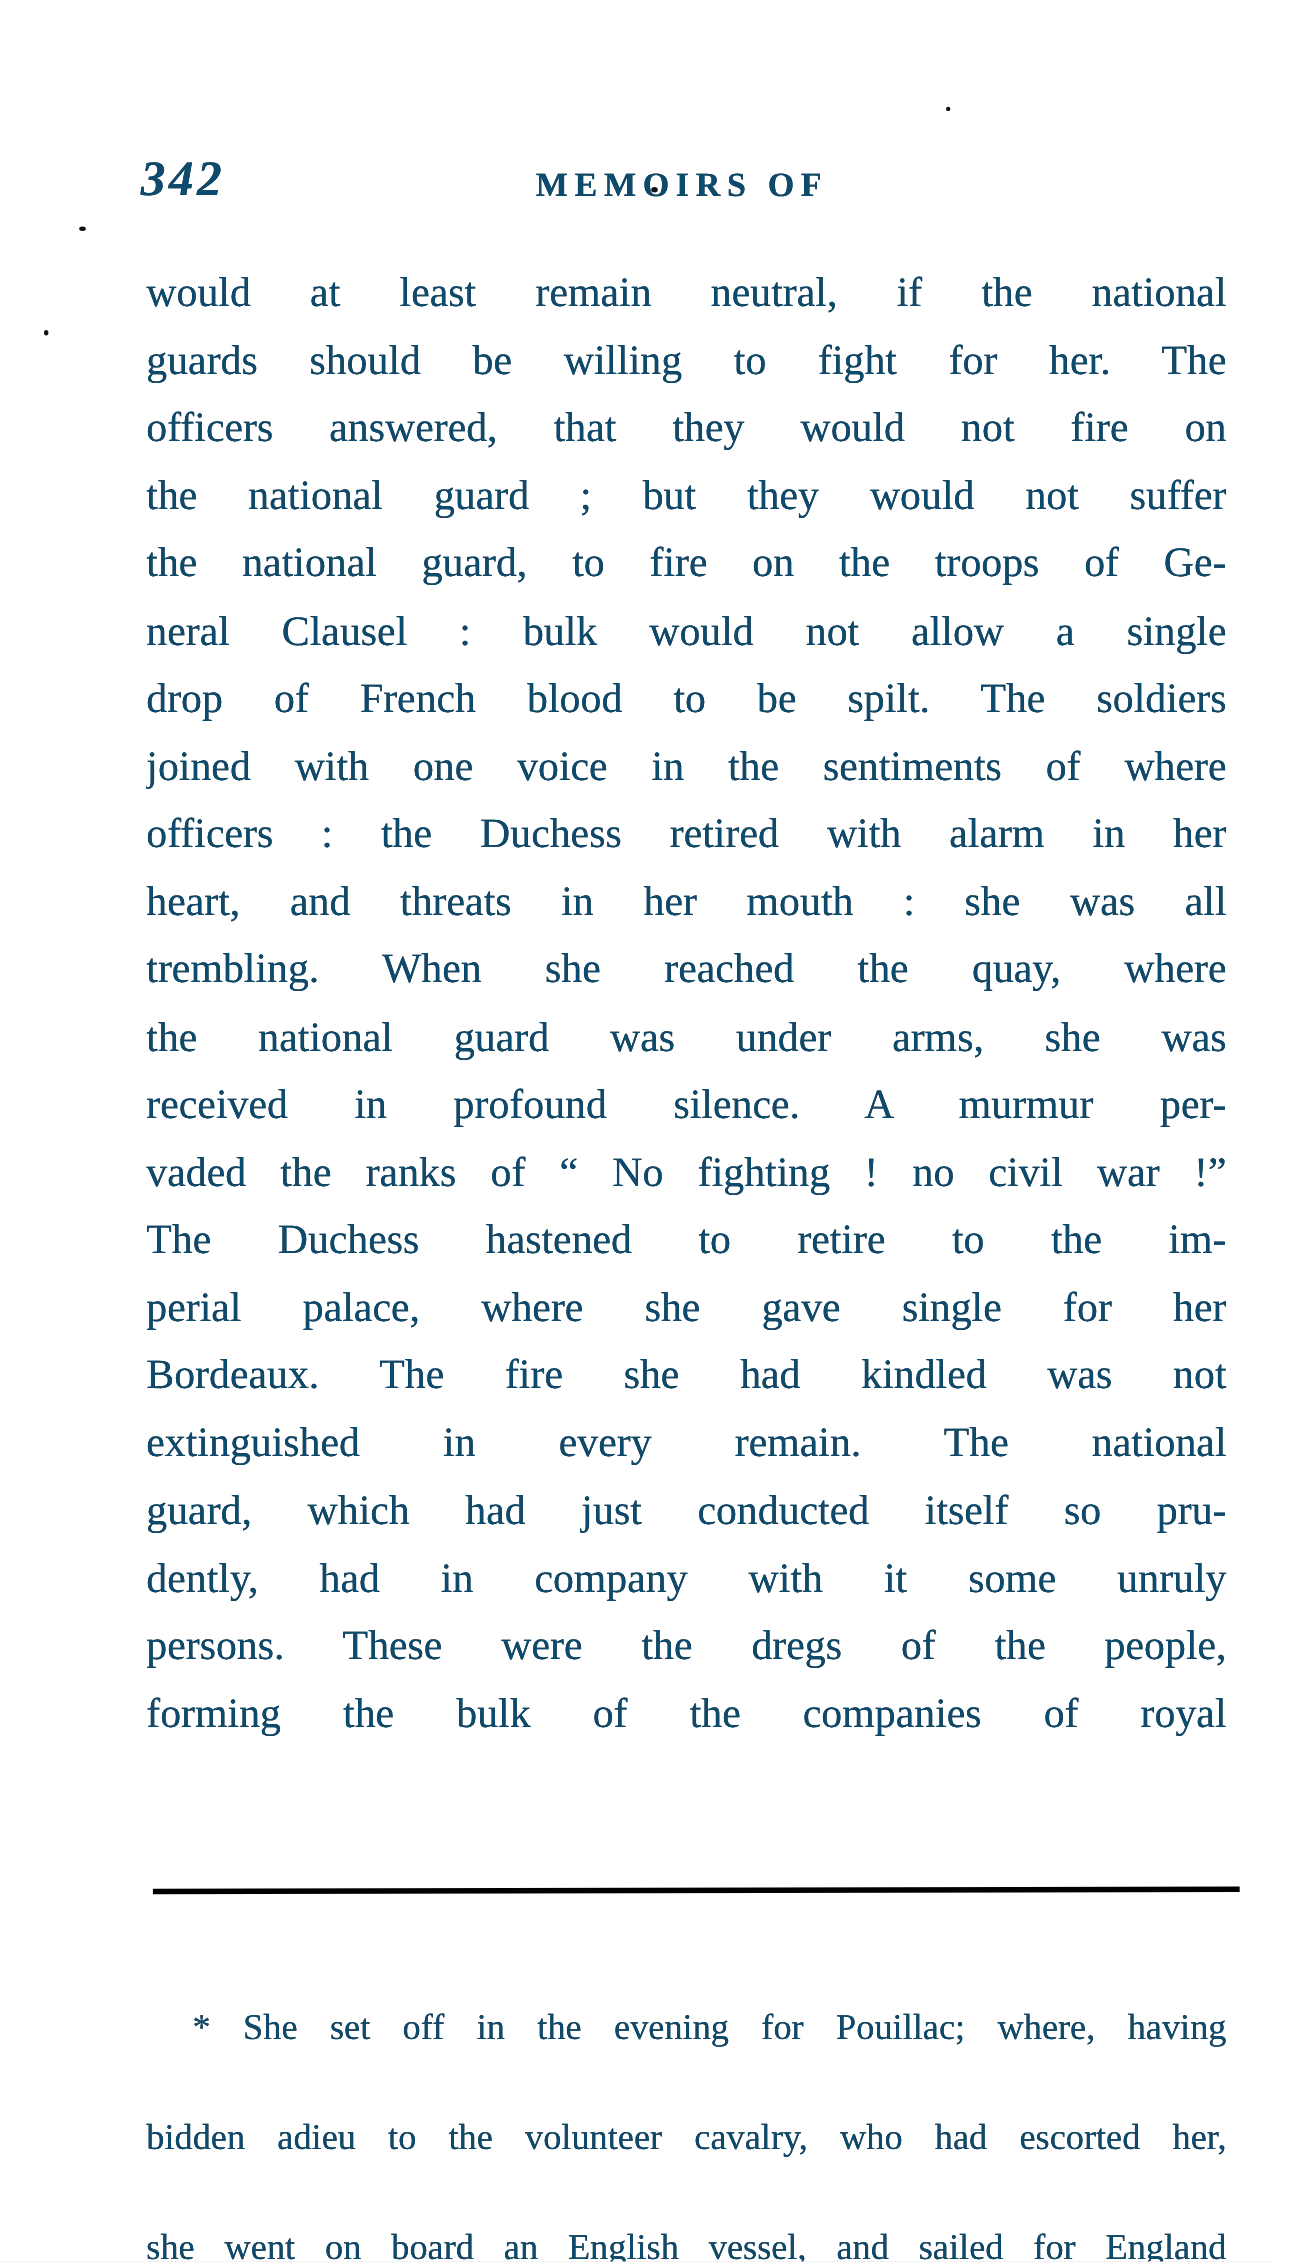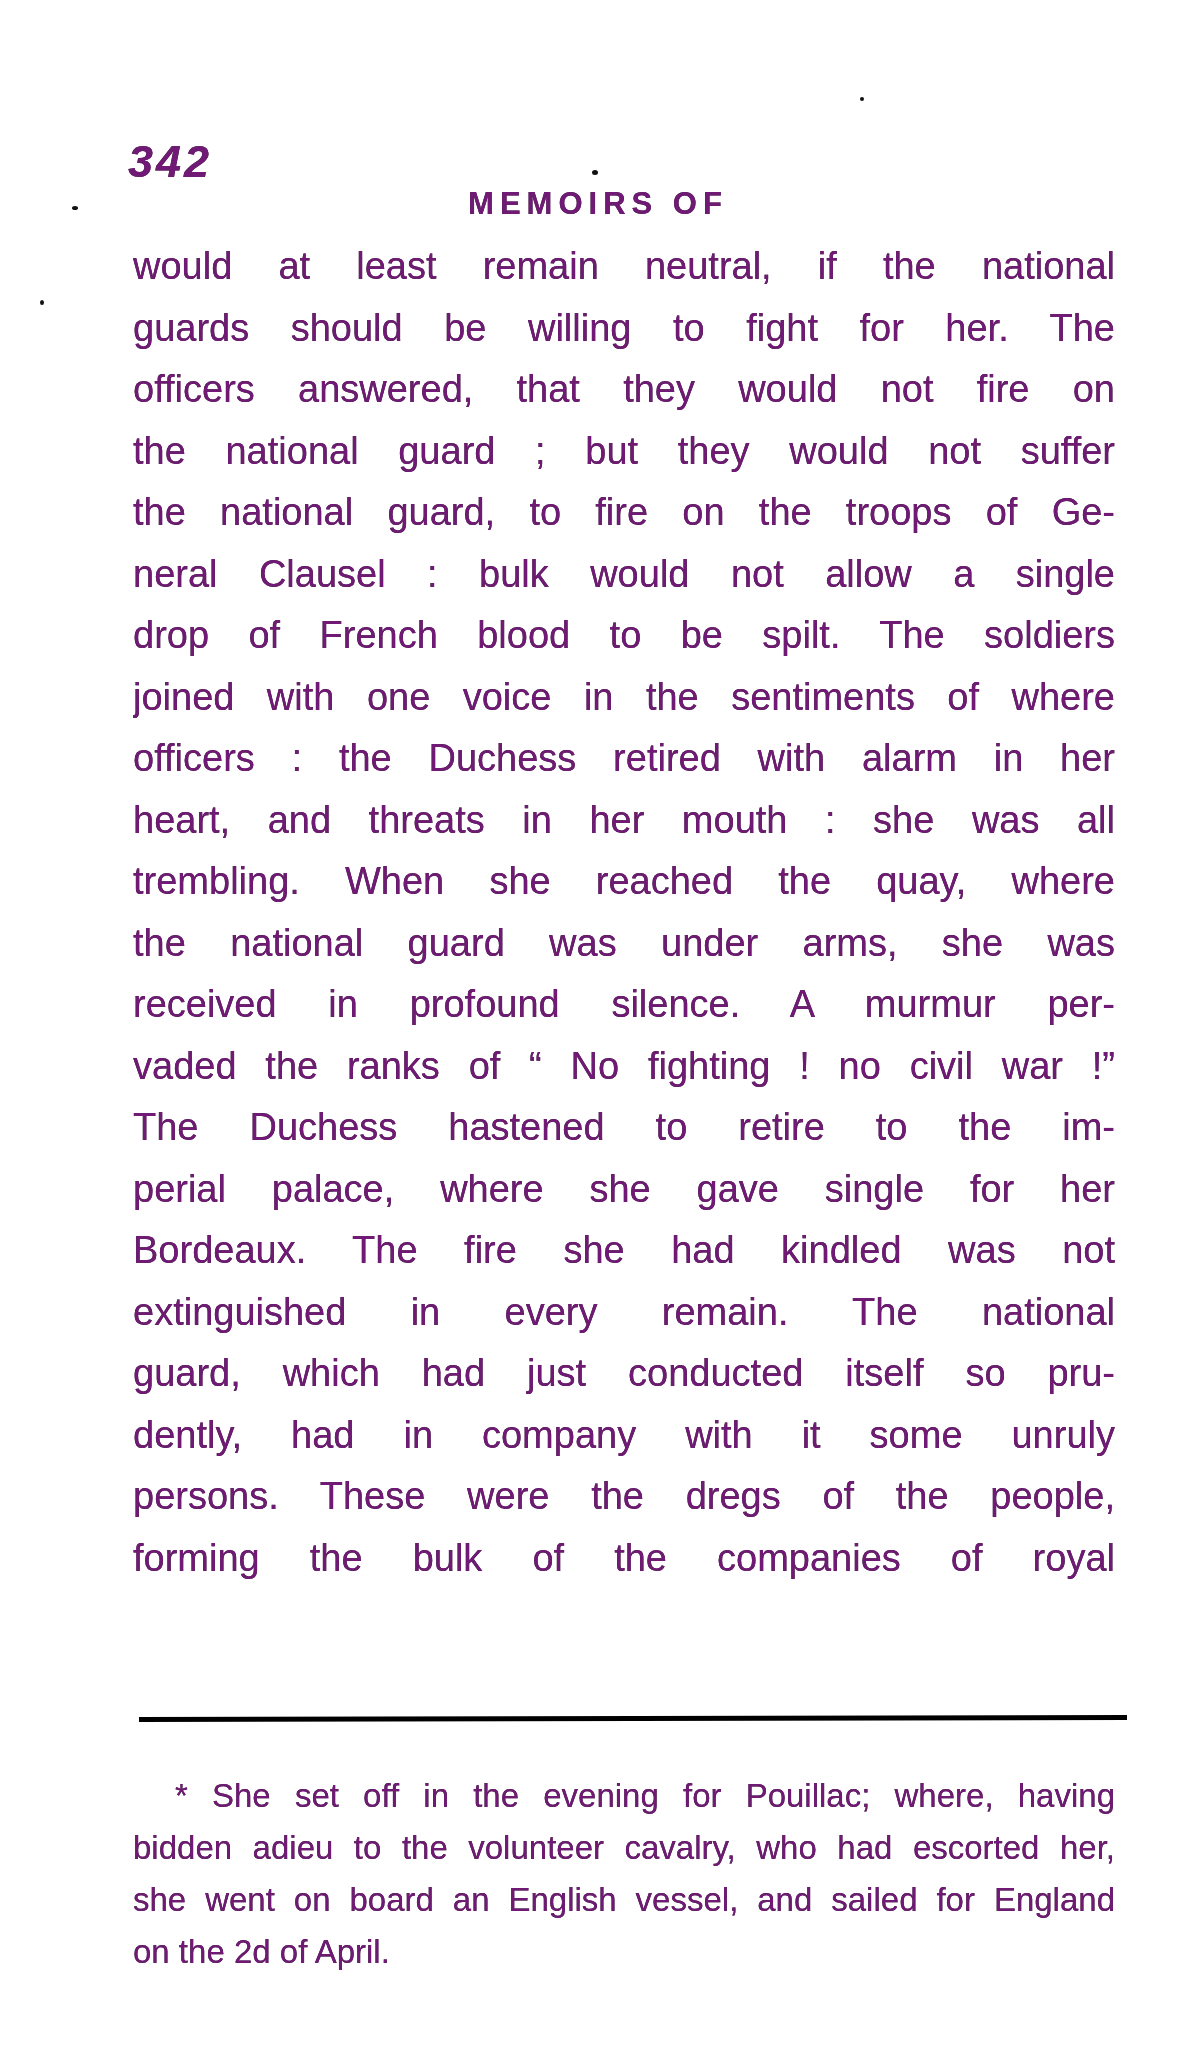--- a/index.html
+++ b/index.html
@@ -2,47 +2,46 @@
 <html><head>
 <meta charset="utf-8">
 <style>
   html, body { margin: 0; padding: 0; background: #e8e8e8; }
   .page {
     position: relative;
     width: 1177px;
     height: 2056px;
     margin: 0 auto;
     background: #ffffff;
-    font-family: Liberation Sans, sans-serif;
-    color: #701a75;
+    font-family: Liberation Serif, serif;
+    color: #0c4a6e;
     overflow: hidden;
   }
   
   .page * { text-shadow: 0 0 0.6px rgba(0,0,0,0.85); }
 
   .page-number {
     position: absolute;
     left: 128px;
     top: 136px;
     font-size: 45px;
     font-style: italic;
     font-weight: bold;
     letter-spacing: 3px;
   }
   .running-header {
     position: absolute;
-    left: 448px;
+    left: 470px;
     top: 150px;
     width: 300px;
     text-align: center;
     font-size: 31px;
     font-weight: bold;
     letter-spacing: 6px;
     white-space: nowrap;
-    margin-top: 36px;
   }
 
   .body-text {
     position: absolute;
     left: 133px;
     top: 236px;
     width: 982px;
     font-size: 38px;
     line-height: 61.5px;
   }
@@ -69,20 +68,21 @@
     top: 1770px;
     width: 982px;
     font-size: 33px;
     line-height: 52px;
   }
   .footnote .fline {
     height: 52px;
     overflow: hidden;
     text-align: justify;
     text-align-last: justify;
+    margin-top: 48px;
   }
   .footnote .fline.first { text-indent: 42px; }
   .footnote .fline.last  { text-align-last: left; }
 
   .speck {
     position: absolute;
     background: #111;
     border-radius: 50%;
   }
 </style>

